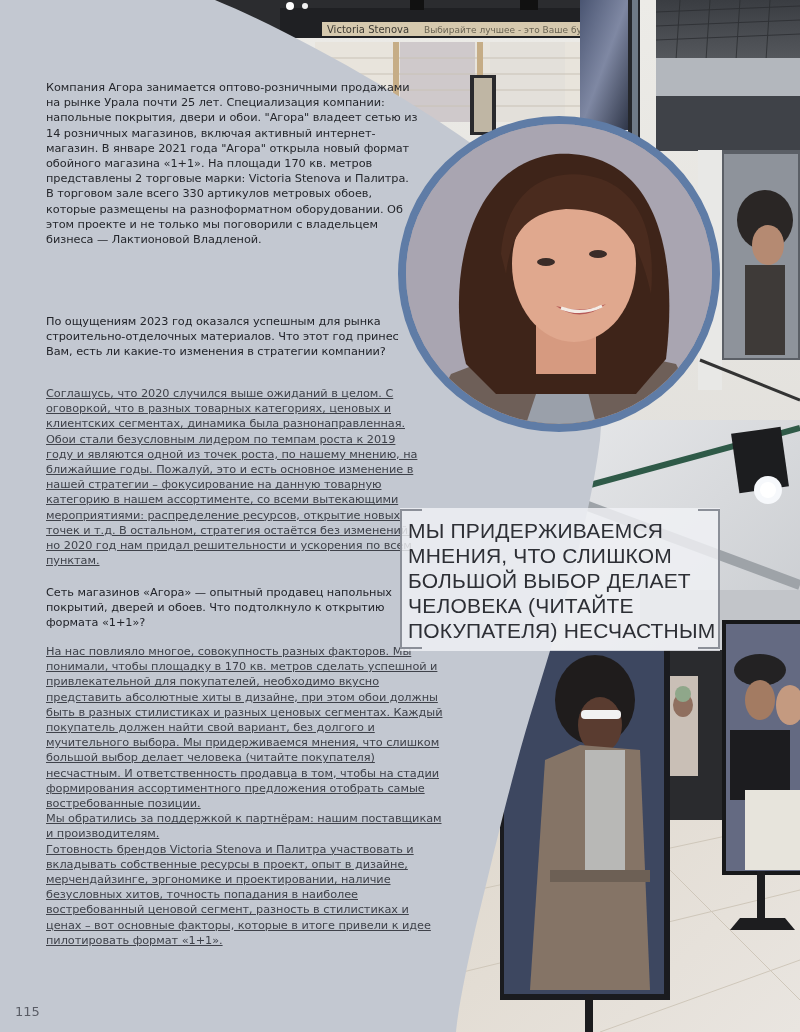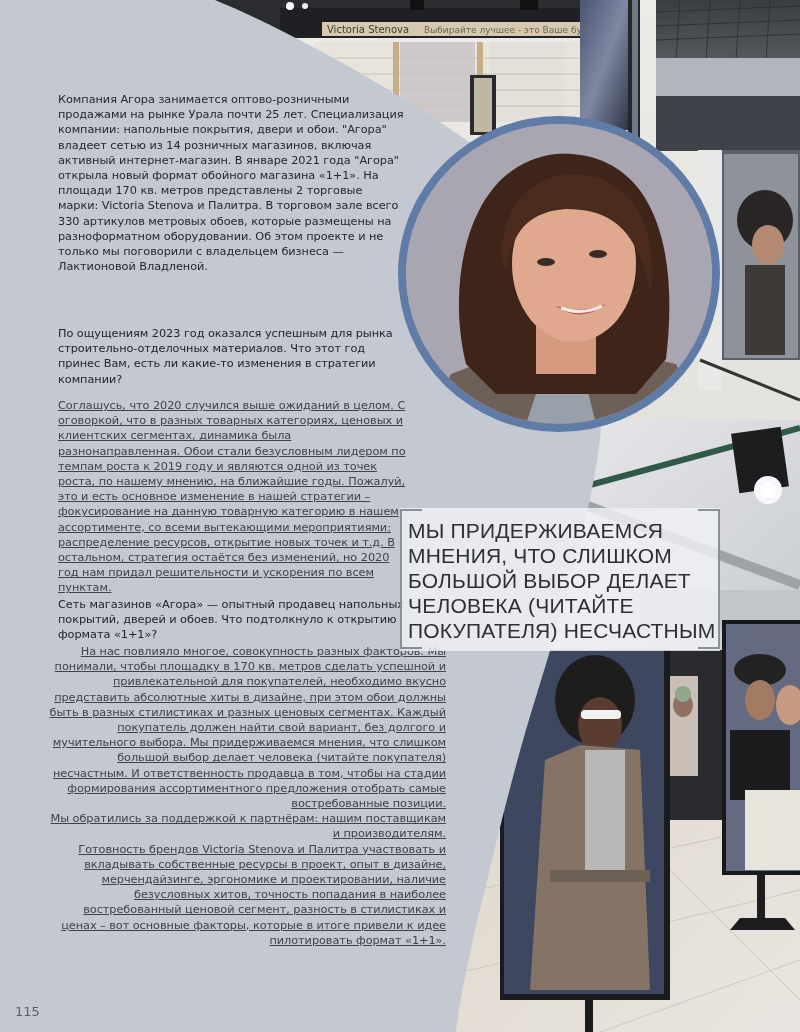--- a/index.html
+++ b/index.html
@@ -16,28 +16,28 @@
   
   .portrait {
     position: absolute; left: 398px; top: 116px; width: 322px; height: 316px;
     border-radius: 50%; border: 8px solid #5f7ca6; overflow: hidden;
     background: #a7a3af;
   }
   .portrait svg { width: 100%; height: 100%; display: block; }
 
   
   .col { position: absolute; left: 46px; width: 372px; font-size: 11.3px; line-height: 15.2px; letter-spacing: -0.05px; }
-  .col p { margin: 12px; }
+  .col p { margin: 0; }
   .intro { top: 80px; color: #25272c; }
   .q { color: #22242a; }
   .a { color: #3f424a; text-decoration: underline; }
   .q1 { top: 314px; }
   .a1 { top: 386px; }
   .q2 { top: 585px; }
-  .a2 { top: 644px; text-align: right; }
+  .a2 { top: 644px; }
   .a2 p { margin: 0; }
 
   .wide { width: 400px; }
 
   
   .pullquote {
     position: absolute; left: 400px; top: 508px; width: 320px; height: 143px;
     background: rgba(240, 242, 245, 0.82);
   }
   .pullquote .bracket { position: absolute; width: 22px; height: 140px; border: 2px solid #8b8f98; }

